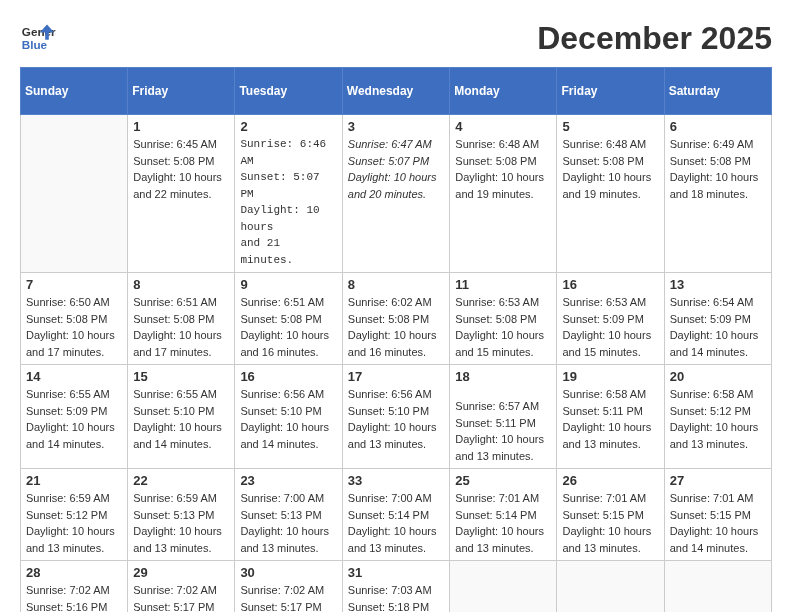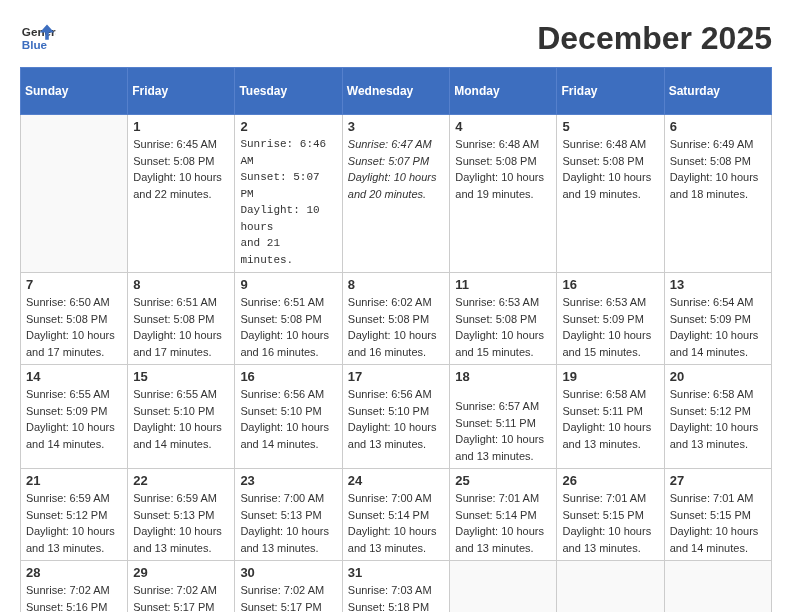--- a/index.html
+++ b/index.html
@@ -266,21 +266,21 @@
 and 13 minutes.</div>
         </td>
         <td>
           <span class="day-number">23</span>
           <div class="day-info" style="white-space: pre-line;">Sunrise: 7:00 AM
 Sunset: 5:13 PM
 Daylight: 10 hours
 and 13 minutes.</div>
         </td>
         <td>
-          <span class="day-number">24</span>
+          <span class="day-number">33</span>
           <div class="day-info" style="white-space: pre-line;">Sunrise: 7:00 AM
 Sunset: 5:14 PM
 Daylight: 10 hours
 and 13 minutes.</div>
         </td>
         <td>
           <span class="day-number">25</span>
           <div class="day-info" style="white-space: pre-line;">Sunrise: 7:01 AM
 Sunset: 5:14 PM
 Daylight: 10 hours

